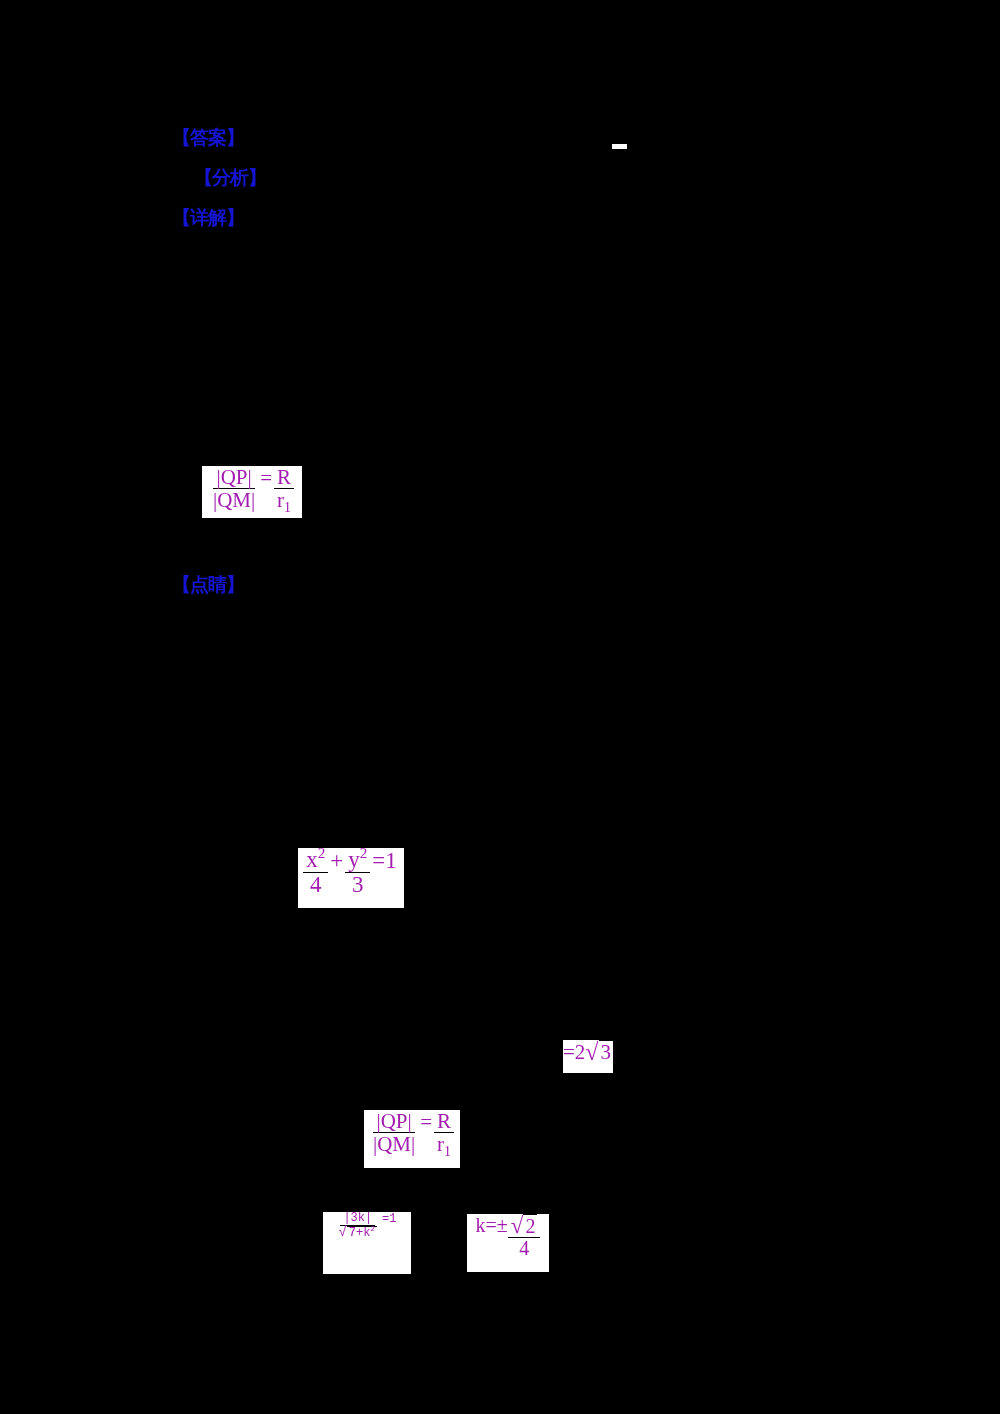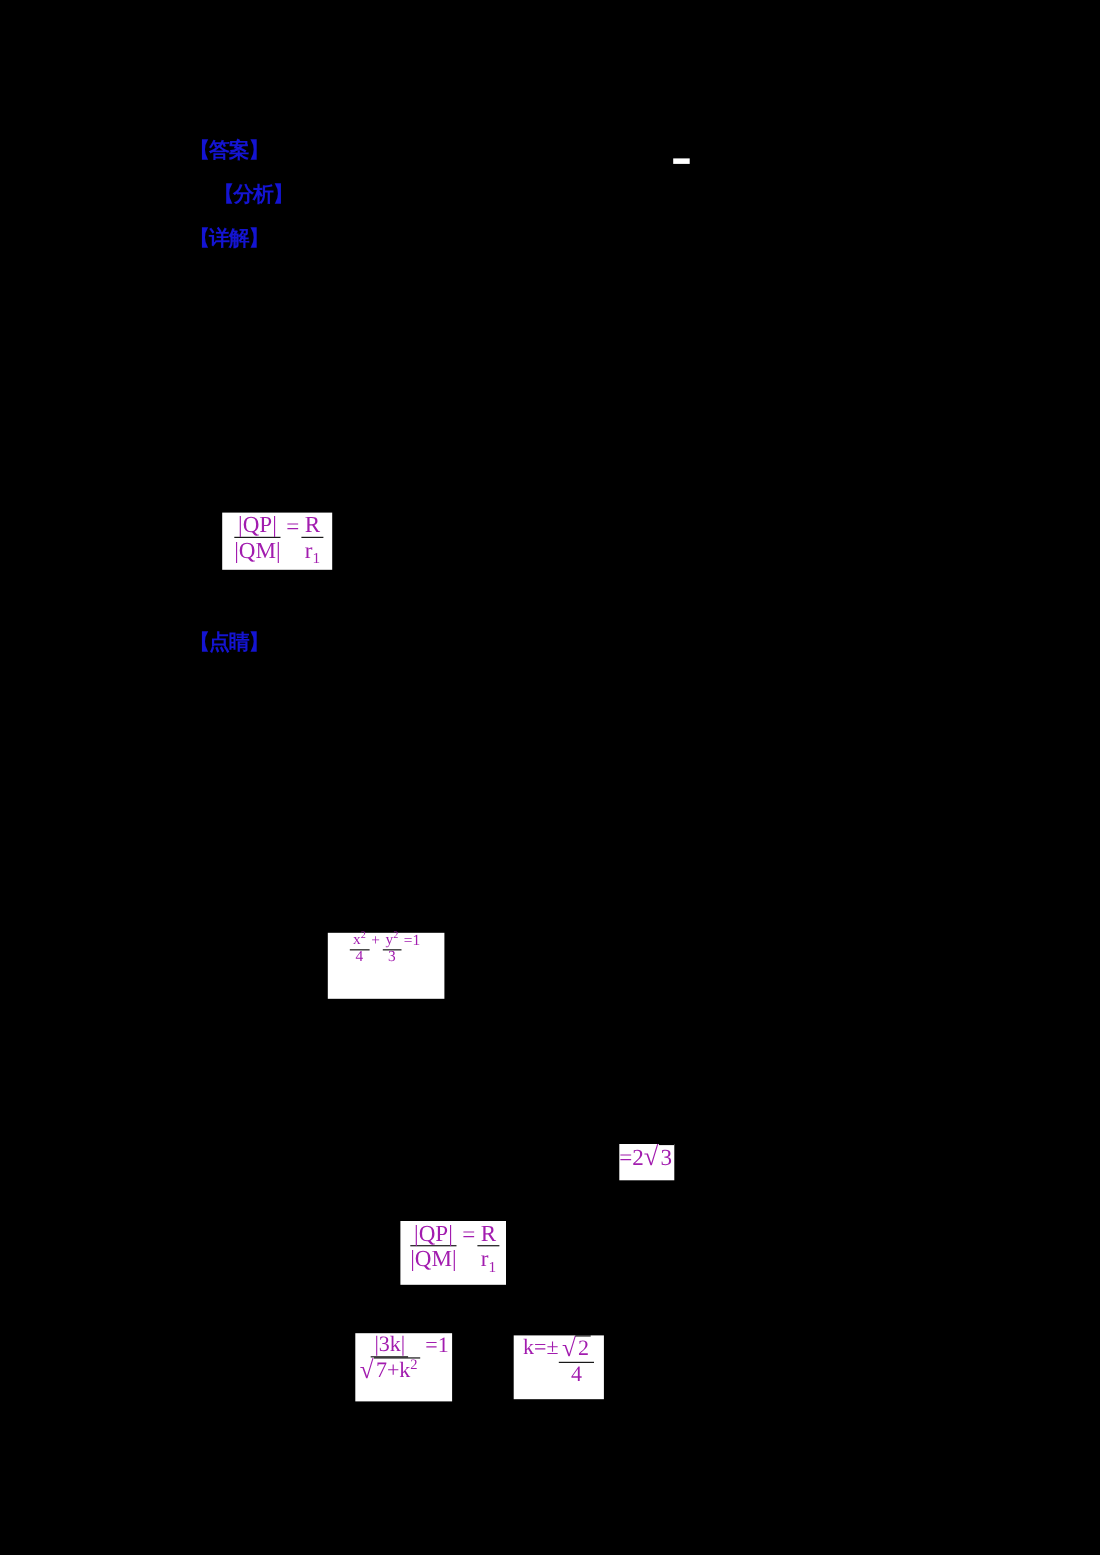--- a/index.html
+++ b/index.html
@@ -95,33 +95,34 @@
     line-height: 1.1;
   }
 
   
   #f-qp-qm-1 {
     left: 190px; top: 466px; width: 100px; height: 52px;
     font-size: 21px;
   }
   #f-ellipse {
     left: 286px; top: 848px; width: 106px; height: 60px;
-    font-size: 14px;
+    font-size: 23px;
   }
   #f-2sqrt3 {
     left: 551px; top: 1040px; width: 50px; height: 33px;
     font-size: 21px;
   }
   #f-qp-qm-2 {
     left: 352px; top: 1110px; width: 96px; height: 58px;
     font-size: 21px;
   }
   #f-3k {
     left: 311px; top: 1212px; width: 88px; height: 62px;
-    font-size: 20px;
+    font-size: 12px;
+    font-family: Liberation Mono, monospace;
   }
   #f-k-value {
     left: 455px; top: 1214px; width: 82px; height: 58px;
     font-size: 20px;
   }
 </style>
 </head>
 <body>
 
 <div class="page">

